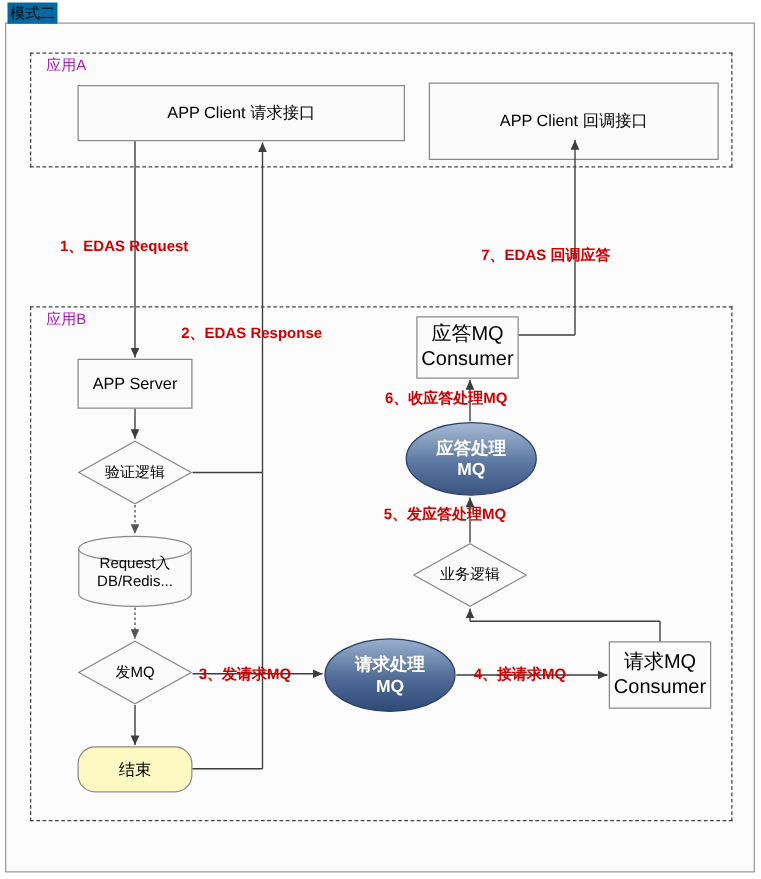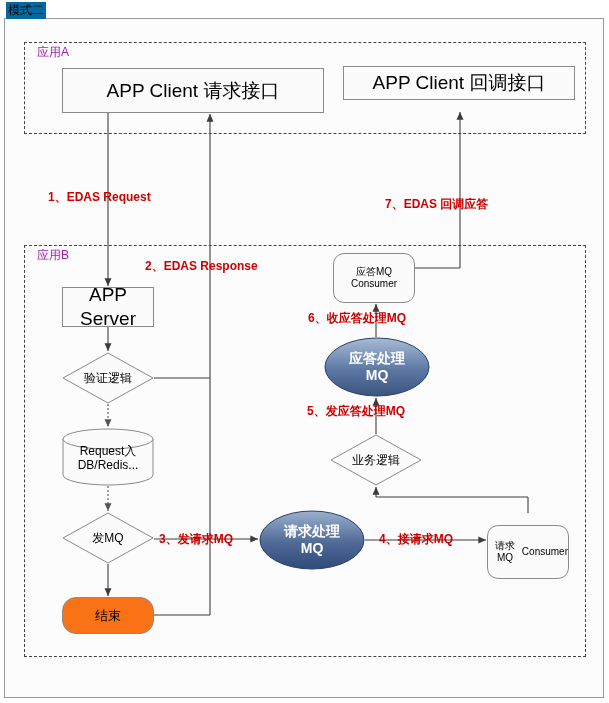--- a/index.html
+++ b/index.html
@@ -55,30 +55,30 @@
 
   
   .node-rect {
     border: 1px solid #8a8a8a;
     background: #fbfbfb;
     box-sizing: border-box;
     display: flex;
     align-items: center;
     justify-content: center;
     text-align: center;
-    font-size: 19px;
+    font-size: 13px;
     color: #000000;
     line-height: 1.25;
   }
-  .node-rect.small { font-size: 10px; border-radius: 11px; }
+  .node-rect.small { font-size: 16px; }
 
   
   .node-round {
     border: 1px solid #8a8a8a;
-    background: #f97316;
+    background: #fef9c3;
     border-radius: 14px;
     box-sizing: border-box;
     display: flex;
     align-items: center;
     justify-content: center;
     text-align: center;
     font-size: 13px;
     color: #000000;
   }
   .diamond-label {
@@ -142,21 +142,21 @@
   <div class="abs dashed-box" id="app-a-box"></div>
   <div class="abs box-title" id="app-a-title">应用A</div>
 
   <div class="abs dashed-box" id="app-b-box"></div>
   <div class="abs box-title" id="app-b-title">应用B</div>
 
   <div class="abs node-rect" style="left:62px; top:68px; width:262px; height:45px;">
     <span>APP Client 请求接口</span>
   </div>
 
-  <div class="abs node-rect" style="left:343px; top:66px; width:232px; height:34px;">
+  <div class="abs node-rect" style="left:343px; top:66px; width:232px; height:62px;">
     <span>APP Client 回调接口</span>
   </div>
 
   <div class="abs node-rect" style="left:62px; top:287px; width:92px; height:40px;">
     <span>APP Server</span>
   </div>
 
   <div class="abs" style="left:62px; top:352px; width:92px; height:52px;">
     <svg width="92" height="52" viewBox="0 0 92 52">
       <polygon points="46,1 91,26 46,51 1,26" fill="#fbfbfb" stroke="#8a8a8a" stroke-width="1"></polygon>
@@ -196,21 +196,21 @@
         </linearGradient>
       </defs>
       <ellipse cx="53" cy="30" rx="52" ry="29" fill="url(#mqgrad1)" stroke="#2b4168" stroke-width="1"></ellipse>
     </svg>
     <div class="mq-label">
       <span>请求处理</span><br>
       <span>MQ</span>
     </div>
   </div>
 
-  <div class="abs node-rect small" style="left:487px; top:525px; width:82px; height:54px; flex-direction:row;">
+  <div class="abs node-rect small" style="left:487px; top:513px; width:82px; height:54px; flex-direction:column;">
     <span>请求MQ</span>
     <span>Consumer</span>
   </div>
 
   <div class="abs" style="left:330px; top:434px; width:92px; height:52px;">
     <svg width="92" height="52" viewBox="0 0 92 52">
       <polygon points="46,1 91,26 46,51 1,26" fill="#fbfbfb" stroke="#8a8a8a" stroke-width="1"></polygon>
     </svg>
     <div class="diamond-label">业务逻辑</div>
   </div>

